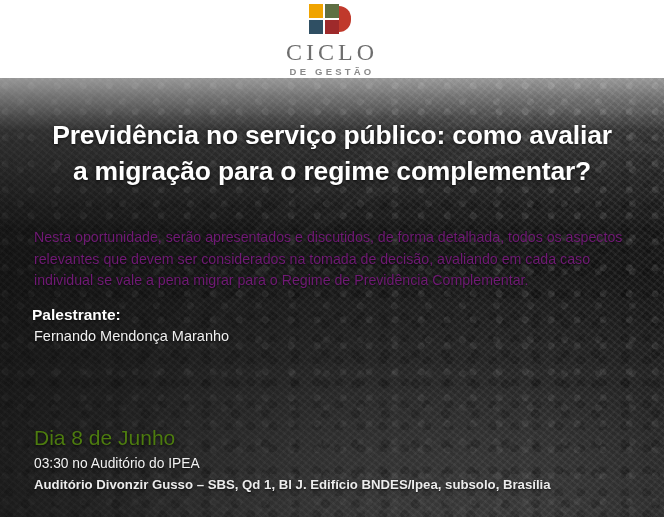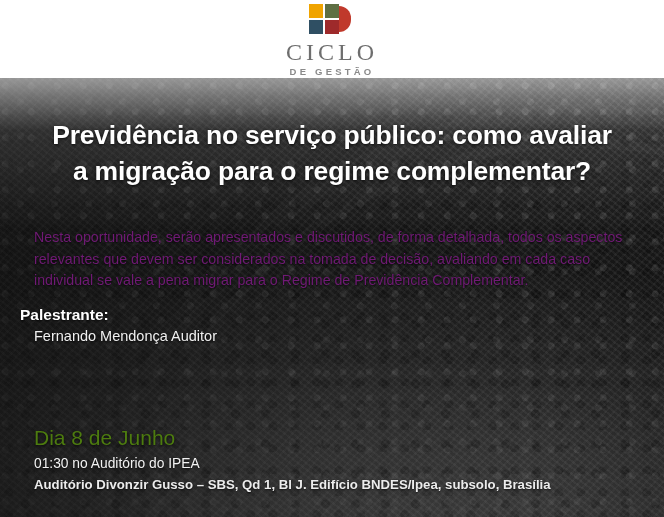--- a/index.html
+++ b/index.html
@@ -153,21 +153,21 @@
     top: 149px;
     width: 604px;
     color: #701a75;
     font-size: 14.2px;
     line-height: 1.52;
     text-shadow: 0 1px 2px rgba(0,0,0,0.7);
   }
 
   .speaker-label {
     position: absolute;
-    left: 20px;
+    left: 32px;
     top: 228px;
     color: #ffffff;
     font-size: 15.5px;
     font-weight: bold;
     text-shadow: 0 1px 2px rgba(0,0,0,0.75);
   }
   .speaker-name {
     position: absolute;
     left: 34px;
     top: 250px;
@@ -243,20 +243,20 @@
   <div class="content">
 
     <div class="title">
       <span>Previdência no serviço público: como avaliar</span>
       <span class="l2">a migração para o regime complementar?</span>
     </div>
 
     <div class="desc">Nesta oportunidade, serão apresentados e discutidos, de forma detalhada, todos os aspectos relevantes que devem ser considerados na tomada de decisão, avaliando em cada caso individual se vale a pena migrar para o Regime de Previdência Complementar.</div>
 
     <div class="speaker-label">Palestrante:</div>
-    <div class="speaker-name">Fernando Mendonça Auditor</div>
+    <div class="speaker-name">Fernando Mendonça Maranho</div>
 
     <div class="date">Dia 8 de Junho</div>
-    <div class="time-place">01:30 no Auditório do IPEA</div>
+    <div class="time-place">03:30 no Auditório do IPEA</div>
     <div class="venue">Auditório Divonzir Gusso – SBS, Qd 1, Bl J. Edifício BNDES/Ipea, subsolo, Brasília</div>
 
   </div>
 </div>
 
 </body></html>

